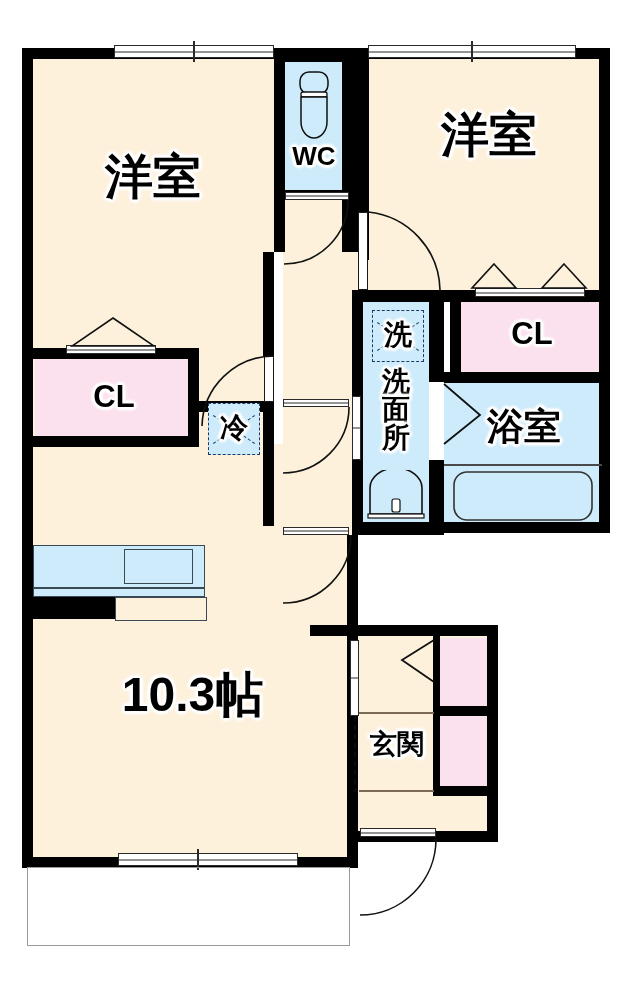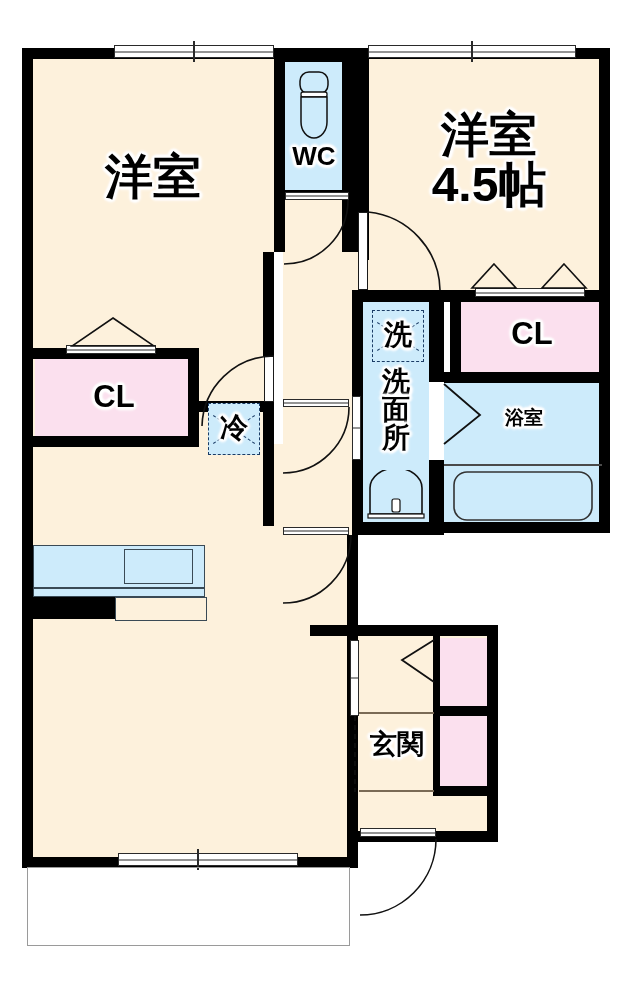--- a/index.html
+++ b/index.html
@@ -221,29 +221,29 @@
 
   <div class="thinline" style="left:359px;top:712px;width:75px;height:1.5px;background:#7a6a55;"></div>
   <div class="thinline" style="left:359px;top:790px;width:75px;height:1.5px;background:#7a6a55;"></div>
 
   <div class="lbl" style="left:58px;top:152px;width:190px;font-size:48px;">
     <span>洋室</span>
   </div>
 
   <div class="lbl" style="left:394px;top:110px;width:190px;font-size:48px;">
     <span>洋室</span>
-    <span>4.5帖</span>
   </div>
 
   <div class="lbl" style="left:85px;top:670px;width:215px;font-size:48px;">
+    <span>10.3帖</span>
   </div>
 
   <div class="lbl" style="left:285px;top:143px;width:58px;font-size:26px;">WC</div>
 
-  <div class="lbl" style="left:472px;top:408px;width:104px;font-size:19px;">浴室</div>
+  <div class="lbl" style="left:472px;top:408px;width:104px;font-size:37px;">浴室</div>
 
   <div class="lbl" style="left:378px;top:368px;width:36px;font-size:28px;line-height:1.0;">
     <span>洗</span>
     <span>面</span>
     <span>所</span>
   </div>
 
   <div class="lbl" style="left:378px;top:320px;width:40px;font-size:28px;">洗</div>
 
   <div class="lbl" style="left:214px;top:413px;width:40px;font-size:28px;">冷</div>

